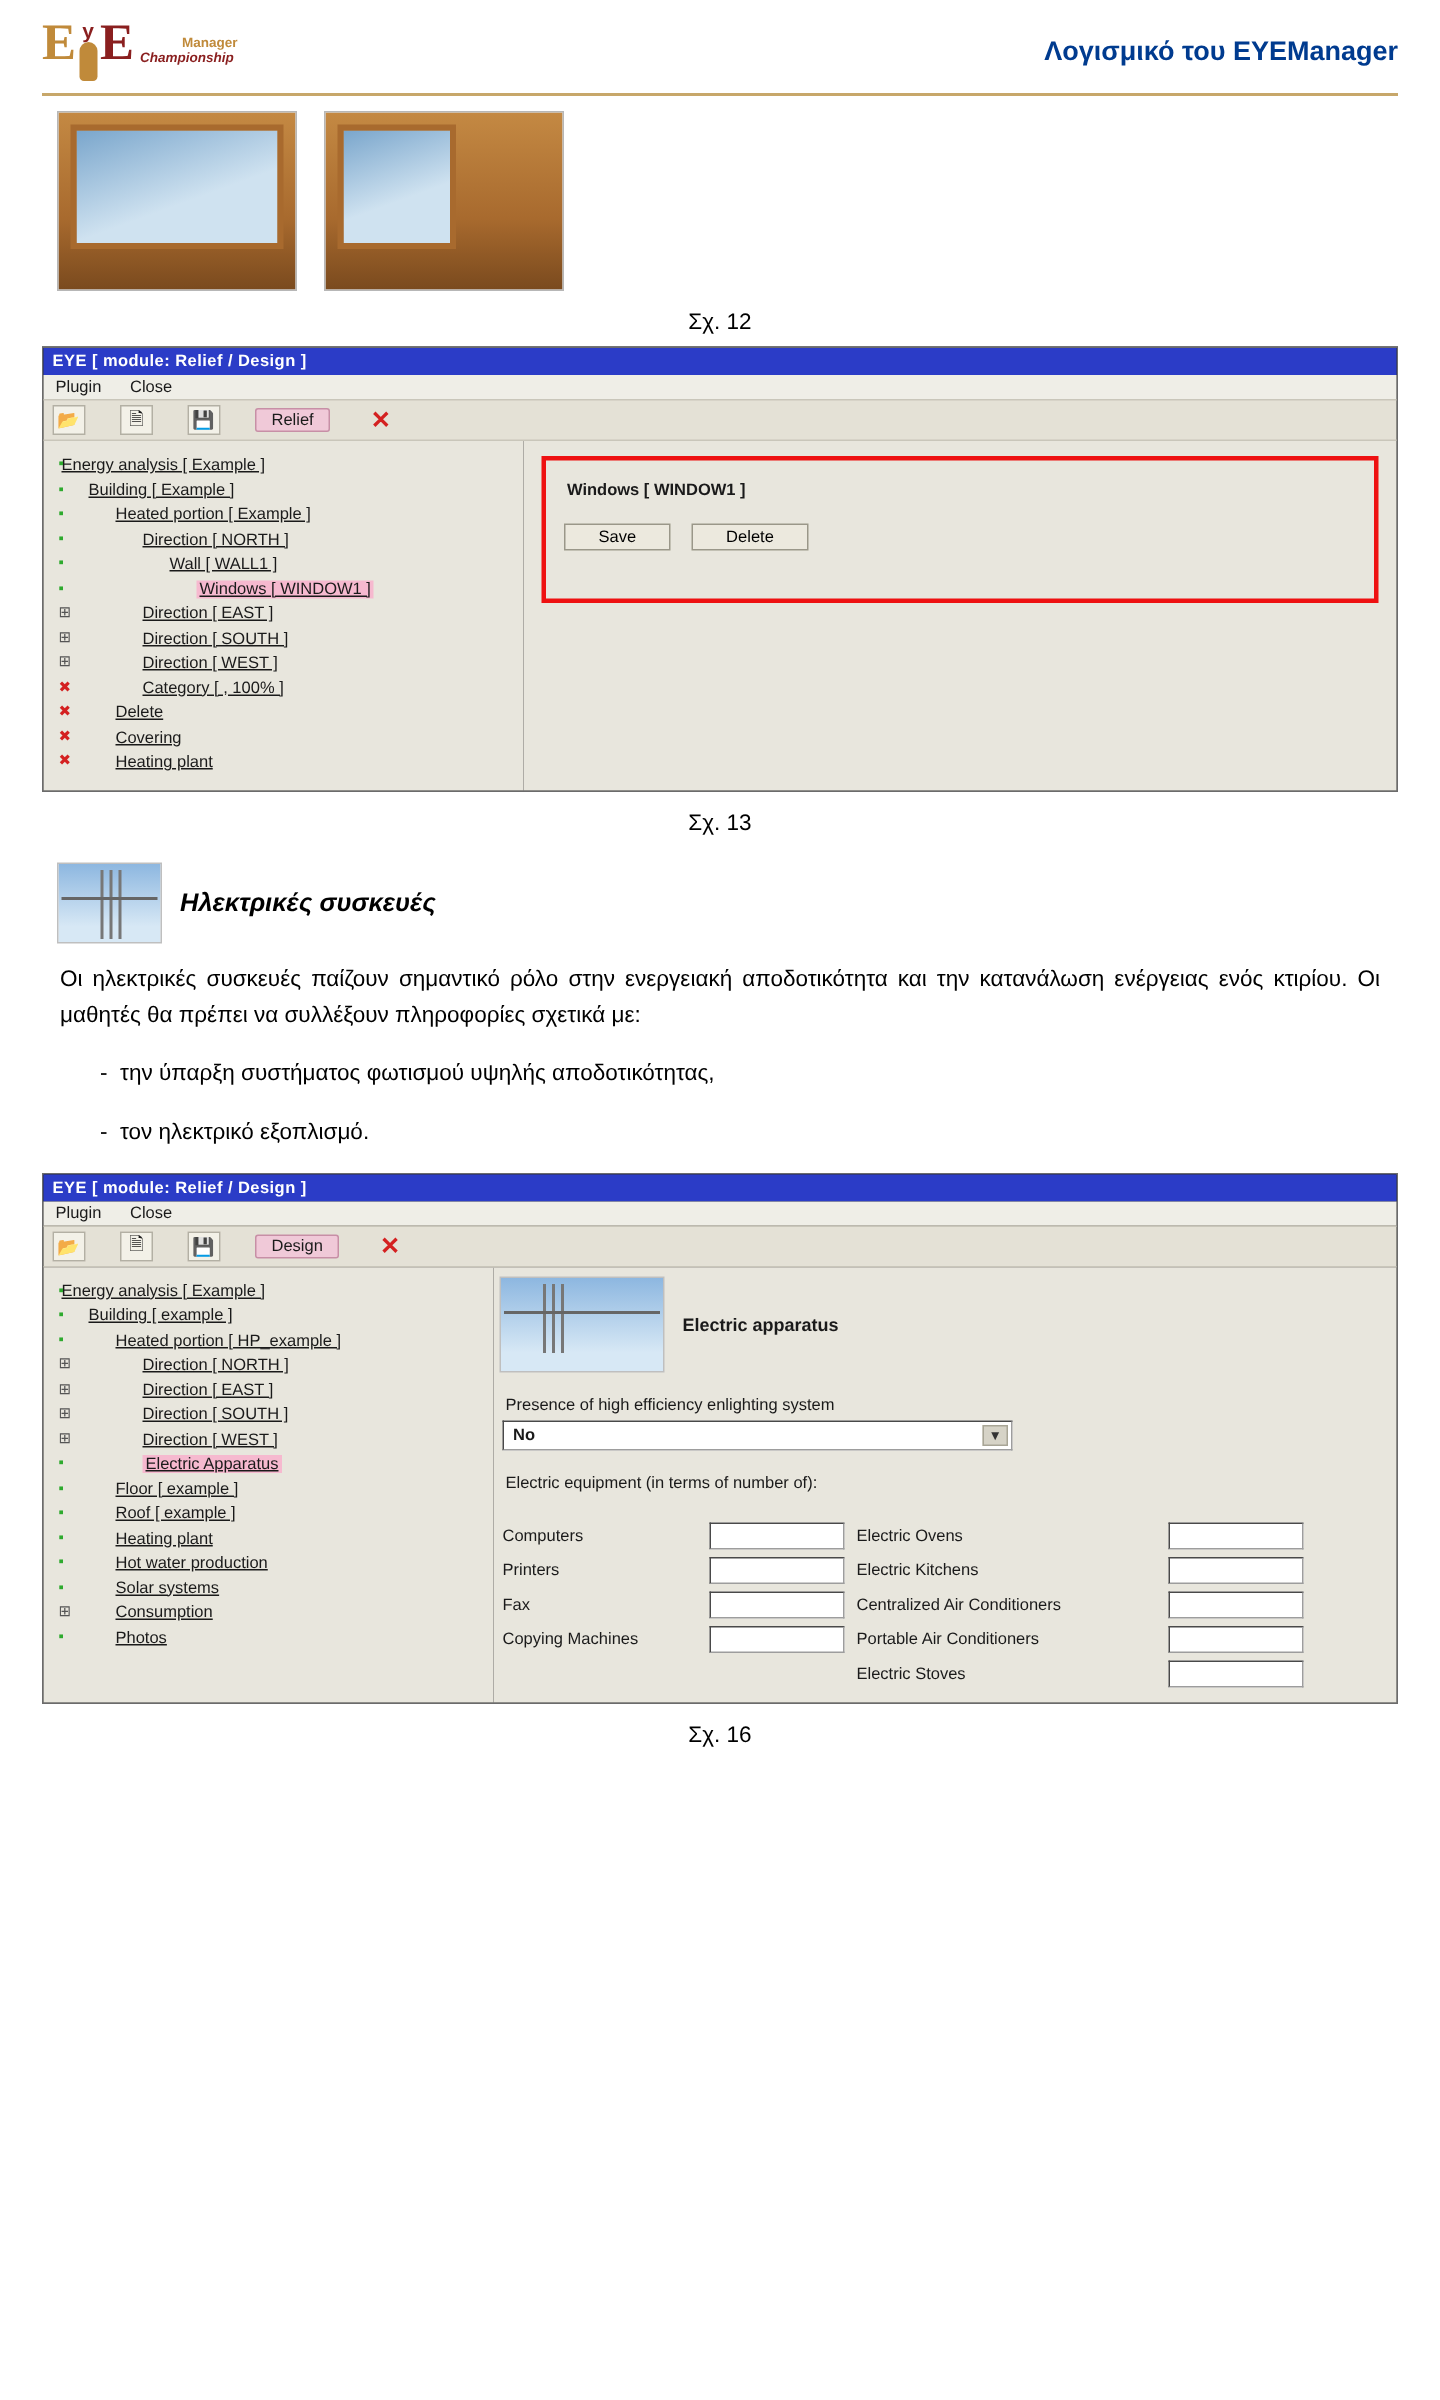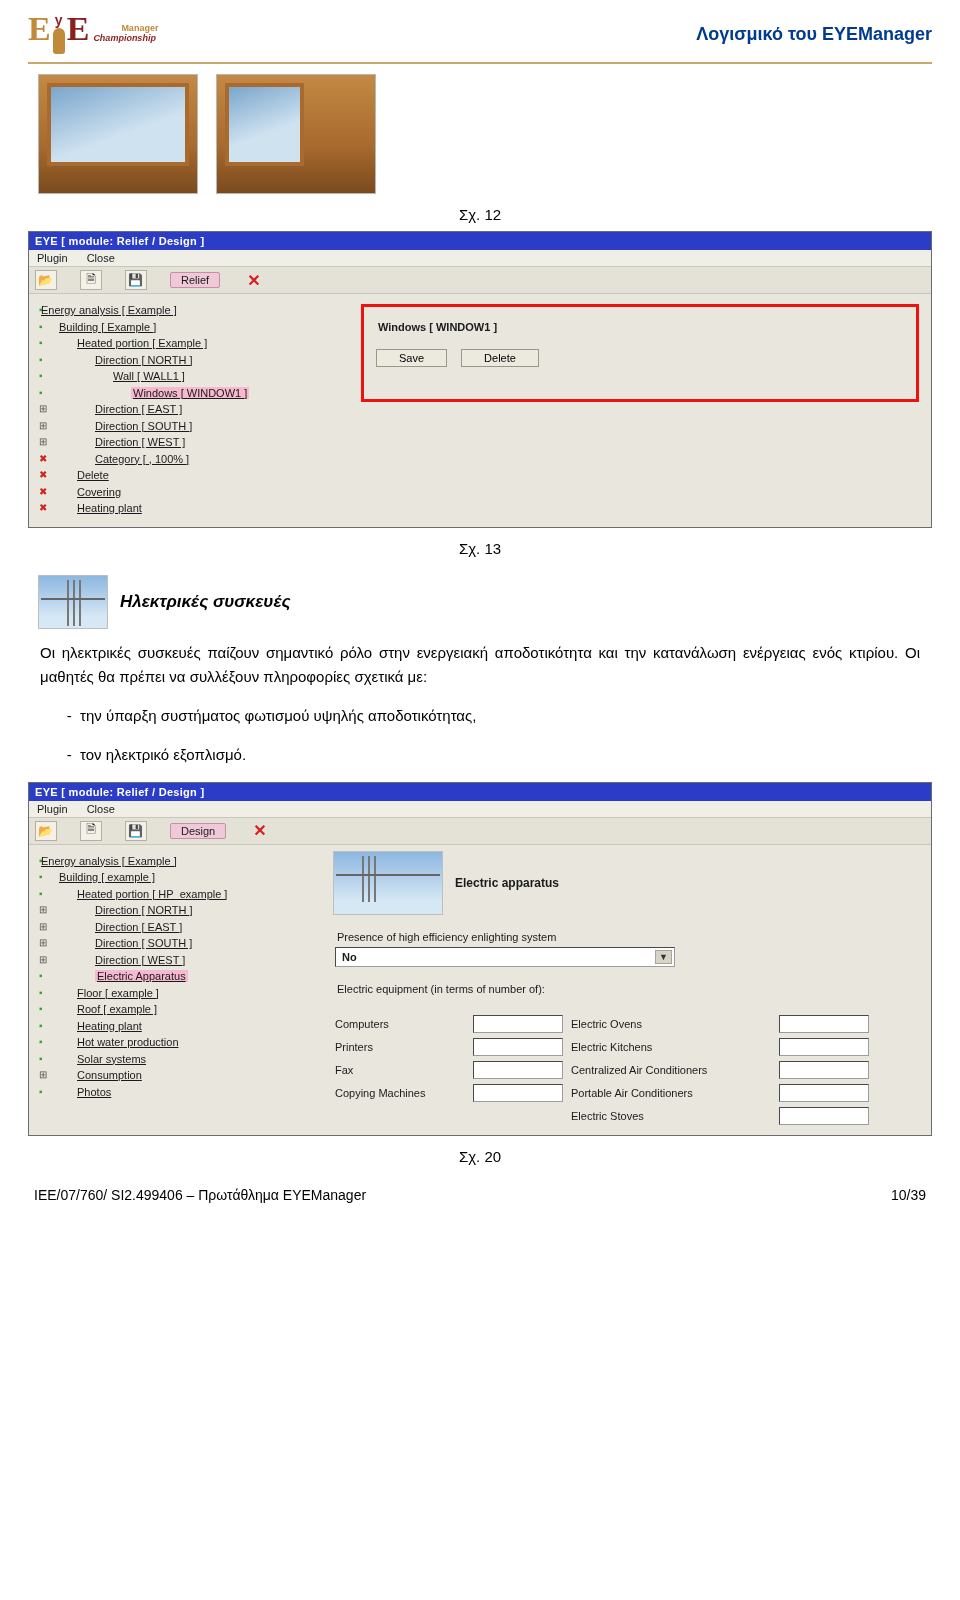--- a/index.html
+++ b/index.html
@@ -323,20 +323,16 @@
 
           <div></div>
             <div></div>
           <div class="cell-label">Electric Stoves</div>
           <div class="cell-input"></div>
         </div>
       </div>
     </div>
   </div>
 
-  <div class="caption">Σχ. 20</div>
-
-  <div class="footer">
-    <span>IEE/07/760/ SI2.499406 – Πρωτάθλημα EYEManager</span>
-    <span>10/39</span>
-  </div>
+  <div class="caption">Σχ. 16</div>
+
 
 </div>
 
 </body></html>

